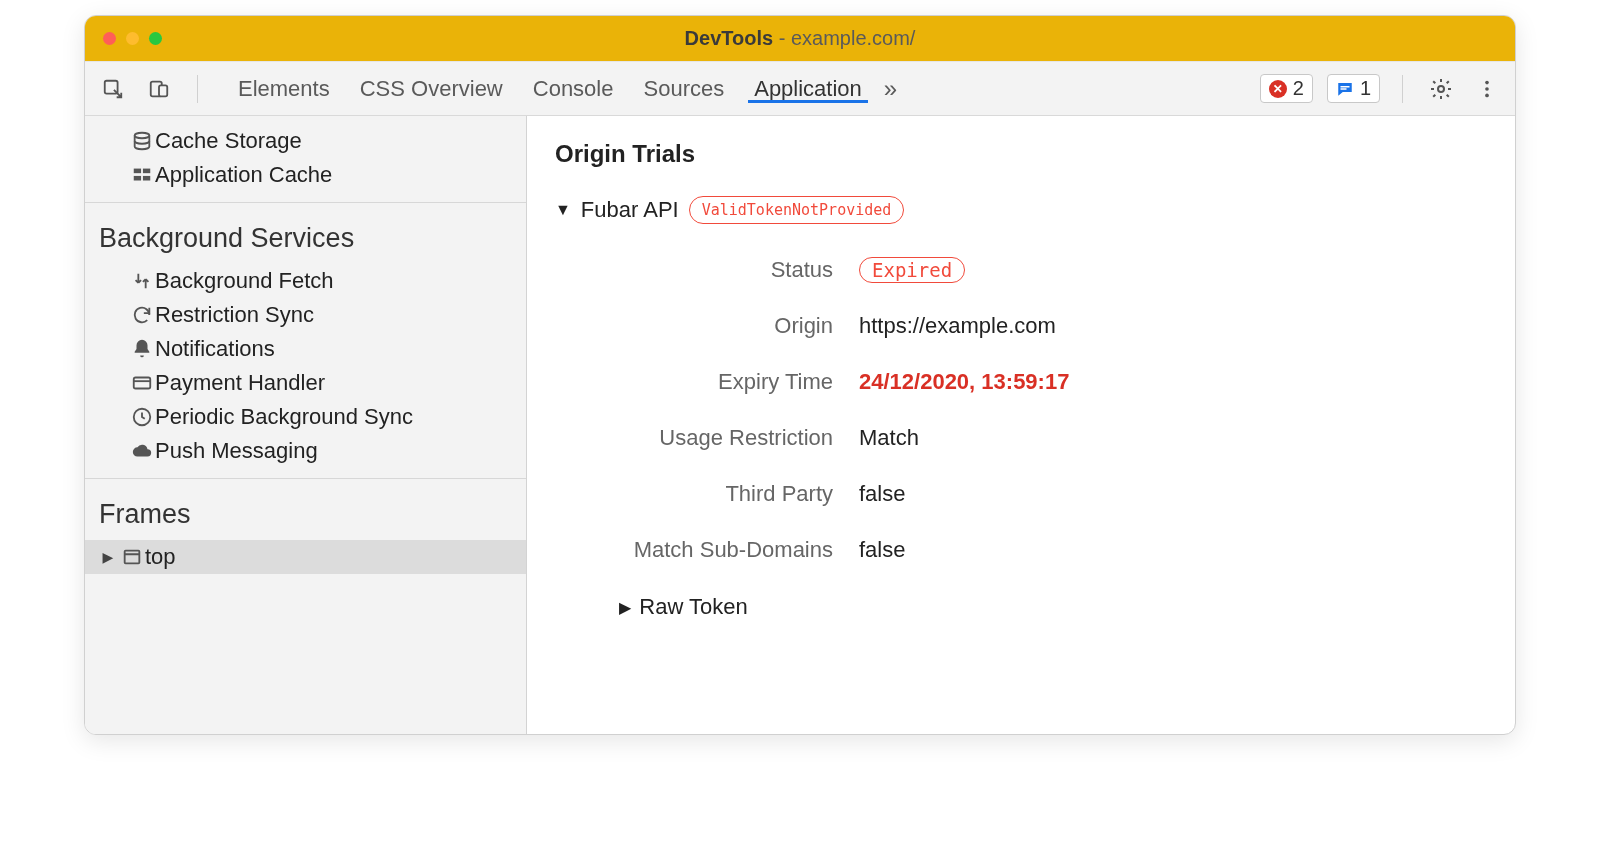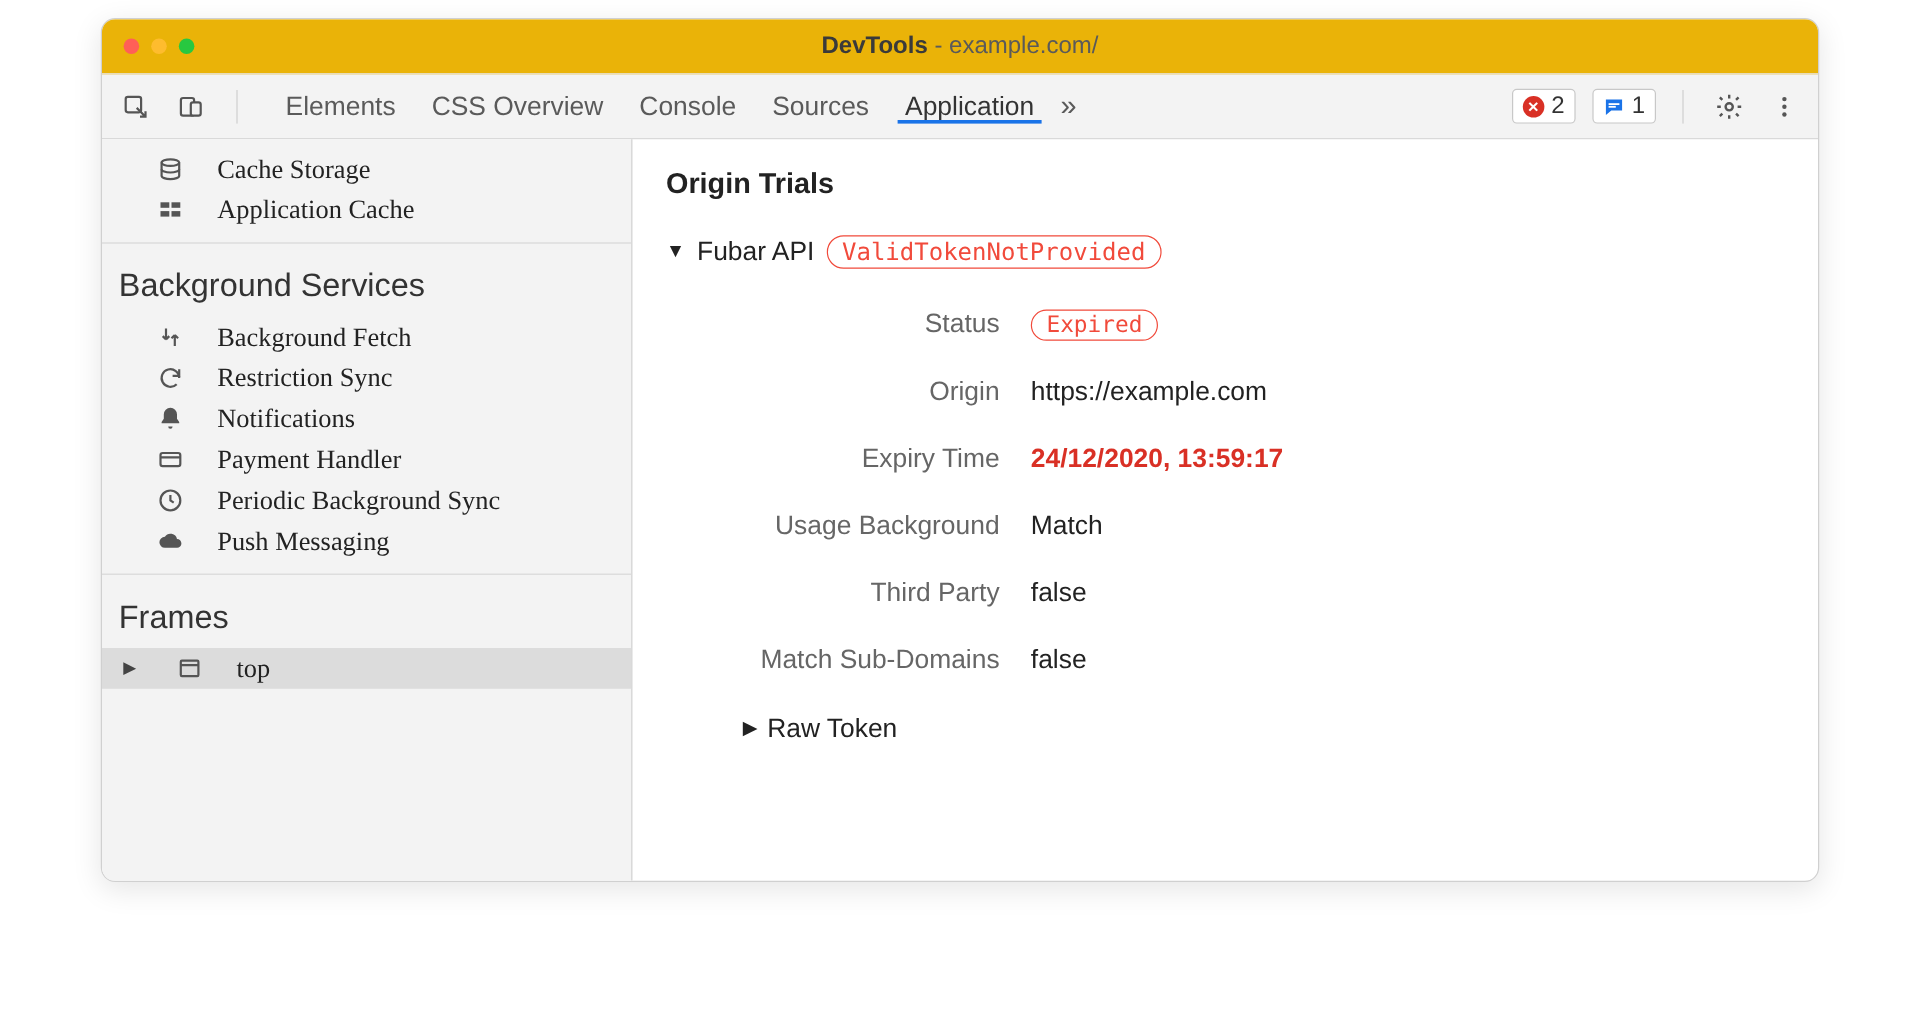--- a/index.html
+++ b/index.html
@@ -33,33 +33,33 @@
   .pill .circle { width: 18px; height: 18px; border-radius: 50%; display: inline-flex; align-items: center; justify-content: center; font-size: 12px; font-weight: 700; color: #fff; }
   .circle.err { background: #d93025; }
   .msg-icon svg { display: block; }
 
   
   .body { flex: 1; display: flex; min-height: 0; }
   .sidebar { width: 442px; background: #f3f3f3; border-right: 1px solid #d3d3d3; display: flex; flex-direction: column; padding-top: 8px; font-size: 22px; color: #222; }
   .side-block { padding: 0 0 10px; }
   .side-block + .side-block { border-top: 1px solid #d7d7d7; padding-top: 14px; }
   .side-header { padding: 6px 14px 10px; color: #333; font-size: 27px; }
-  .side-item { display: flex; align-items: center; gap: 28px; padding: 4px 8px 4px 46px; height: 34px; color: #222; font-family: Liberation Serif, serif; }
+  .side-item { display: flex; align-items: center; gap: 2px; padding: 4px 8px 4px 46px; height: 34px; color: #222; }
   .side-item.indent2 { padding-left: 46px; }
   .side-item.selected { background: #dcdcdc; }
   .side-item .caret { width: 10px; display: inline-flex; justify-content: center; color: #444; font-size: 14px; margin-left: -28px; margin-right: 6px; }
   .sb-icon { width: 22px; height: 22px; display: inline-flex; align-items: center; justify-content: center; color: #555; }
   .sb-icon svg { width: 22px; height: 22px; }
 
   
   .main { flex: 1; padding: 24px 28px 0; color: #222; overflow: auto; }
   .h-title { font-size: 24px; font-weight: 700; margin-bottom: 28px; }
   .node { display: flex; align-items: center; gap: 10px; font-size: 22px; margin-bottom: 26px; }
   .node .caret { color: #222; font-size: 16px; }
-  .badge { display: inline-flex; align-items: center; border: 1.5px solid #f14a3b; color: #f14a3b; border-radius: 16px; padding: 2px 12px; font-family: ui-monospace, SFMono-Regular, Menlo, monospace; font-size: 20px; line-height: 22px; }
+  .badge { display: inline-flex; align-items: center; border: 1.5px solid #f14a3b; color: #f14a3b; border-radius: 16px; padding: 2px 12px; font-family: ui-monospace, SFMono-Regular, Menlo, monospace; font-size: 15px; line-height: 22px; }
   .details { margin-left: 44px; font-size: 22px; }
   .row { display: flex; align-items: center; margin: 16px 0; height: 40px; }
   .row .label { width: 260px; text-align: right; color: #666; padding-right: 26px; }
   .row .value { color: #222; text-align: right; }
   .row .value.red-bold { color: #d93025; font-weight: 700; }
   .badge.sm { font-size: 19px; padding: 1px 12px; }
   .rawtoken { margin-top: 24px; margin-left: 20px; display: flex; align-items: center; gap: 8px; font-size: 22px; }
   .rawtoken .caret { color: #222; font-size: 16px; }
 </style>
 </head>
@@ -260,21 +260,21 @@
           </div>
           <div class="row">
             <div class="label">Origin</div>
             <div class="value">https://example.com</div>
           </div>
           <div class="row">
             <div class="label">Expiry Time</div>
             <div class="value red-bold">24/12/2020, 13:59:17</div>
           </div>
           <div class="row">
-            <div class="label">Usage Background</div>
+            <div class="label">Usage Restriction</div>
             <div class="value">Match</div>
           </div>
           <div class="row">
             <div class="label">Third Party</div>
             <div class="value">false</div>
           </div>
           <div class="row">
             <div class="label">Match Sub-Domains</div>
             <div class="value">false</div>
           </div>

